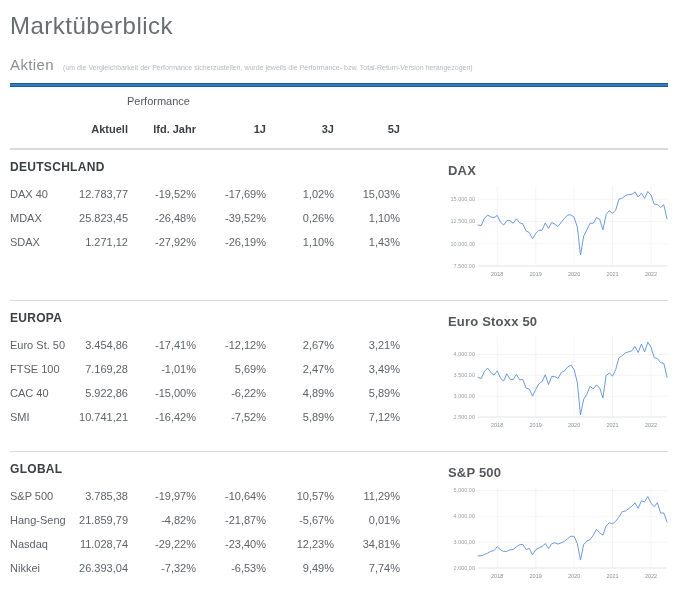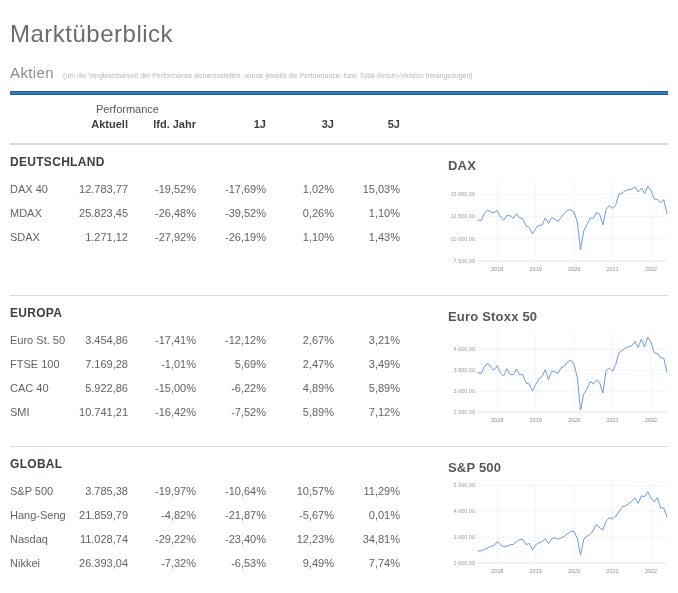--- a/index.html
+++ b/index.html
@@ -1,29 +1,29 @@
 <!DOCTYPE html>
 <html><head>
 <meta charset="utf-8">
 <style>
   * { margin:0; padding:0; box-sizing:border-box; }
   body { background:#ffffff; font-family:"Liberation Sans","DejaVu Sans",sans-serif; }
-  .page { position:relative; width:678px; height:593px; background:#fff; padding:8px 10px; overflow:hidden; }
+  .page { position:relative; width:678px; height:593px; background:#fff; padding:0 10px; overflow:hidden; }
 
   .page-title { margin-top:10px; font-size:24px; line-height:32px; font-weight:normal; color:#6a6d71; letter-spacing:0.5px; }
 
   .aktien-row { margin-top:14px; height:22px; display:flex; align-items:baseline; }
   .aktien-title { font-size:15px; font-weight:normal; color:#8b8e92; letter-spacing:0.4px; }
   .aktien-note { font-size:7px; color:#b4b8bd; margin-left:9px; white-space:nowrap; }
 
   .blue-divider { margin-top:5px; height:4px; background:#2e7ebf; border-top:1px solid #1f5d92; border-bottom:1px solid #1f5d92; }
 
   .table-head { padding-top:8px; }
-  .perf-label { margin-left:86px; font-size:11px; color:#55585c; }
-  .header-row { margin-top:3px; }
+  .perf-label { margin-left:117px; font-size:11px; color:#55585c; }
+  .header-row { margin-top:16px; }
 
   .row { display:grid; grid-template-columns:62px 56px 68px 70px 68px 66px; align-items:center; }
   .cell { font-size:11px; color:#5f6368; white-space:nowrap; }
   .cell.val { text-align:right; }
   .header-row .cell { font-weight:bold; color:#3c4043; }
 
   .head-rule { margin-top:13px; border:none; border-top:1px solid #d8dadd; }
 
   .section-divider-line { border:none; border-top:1px solid #d8dadd; }
   .section { display:flex; height:150px; padding-top:10px; }

